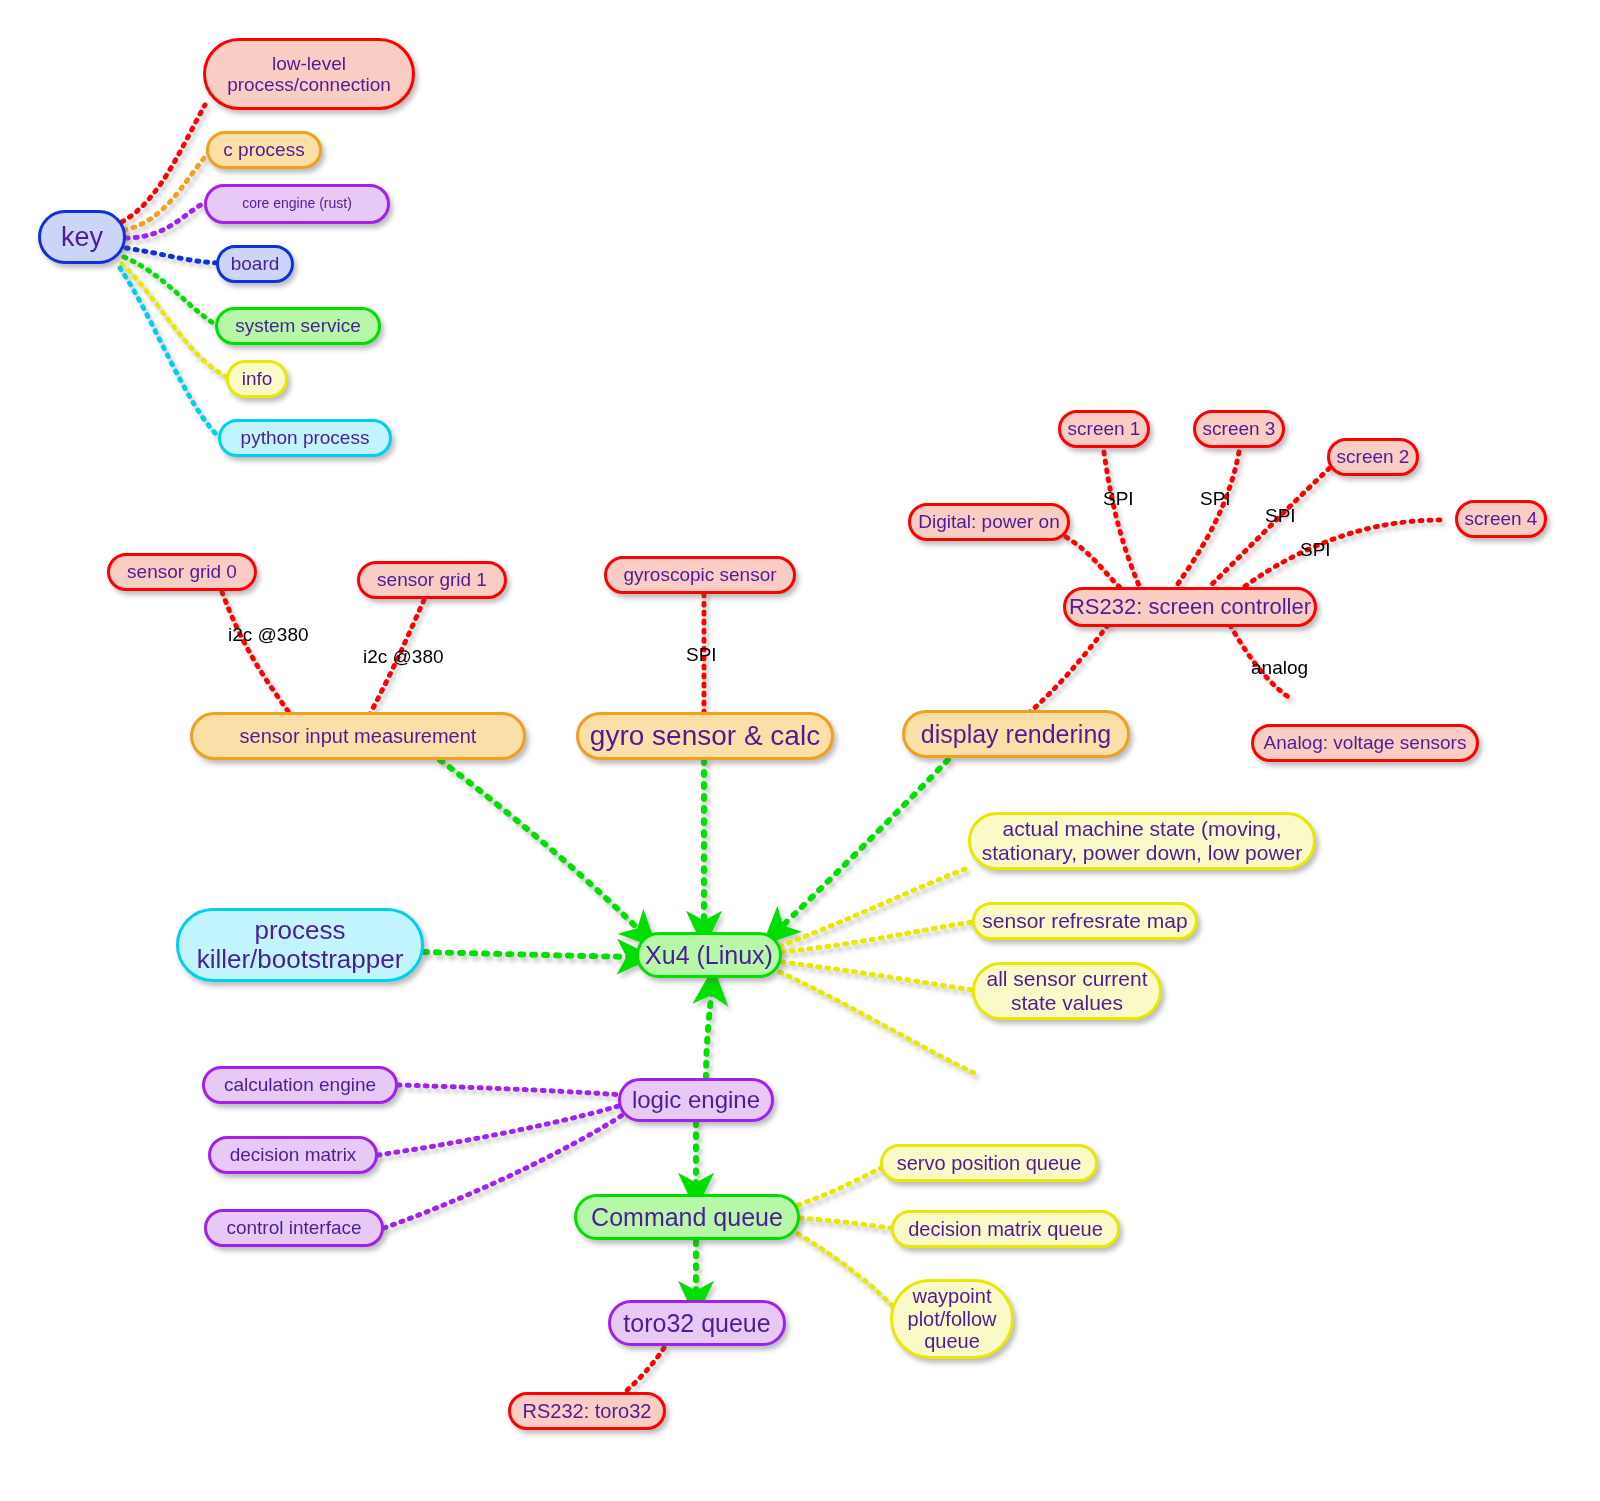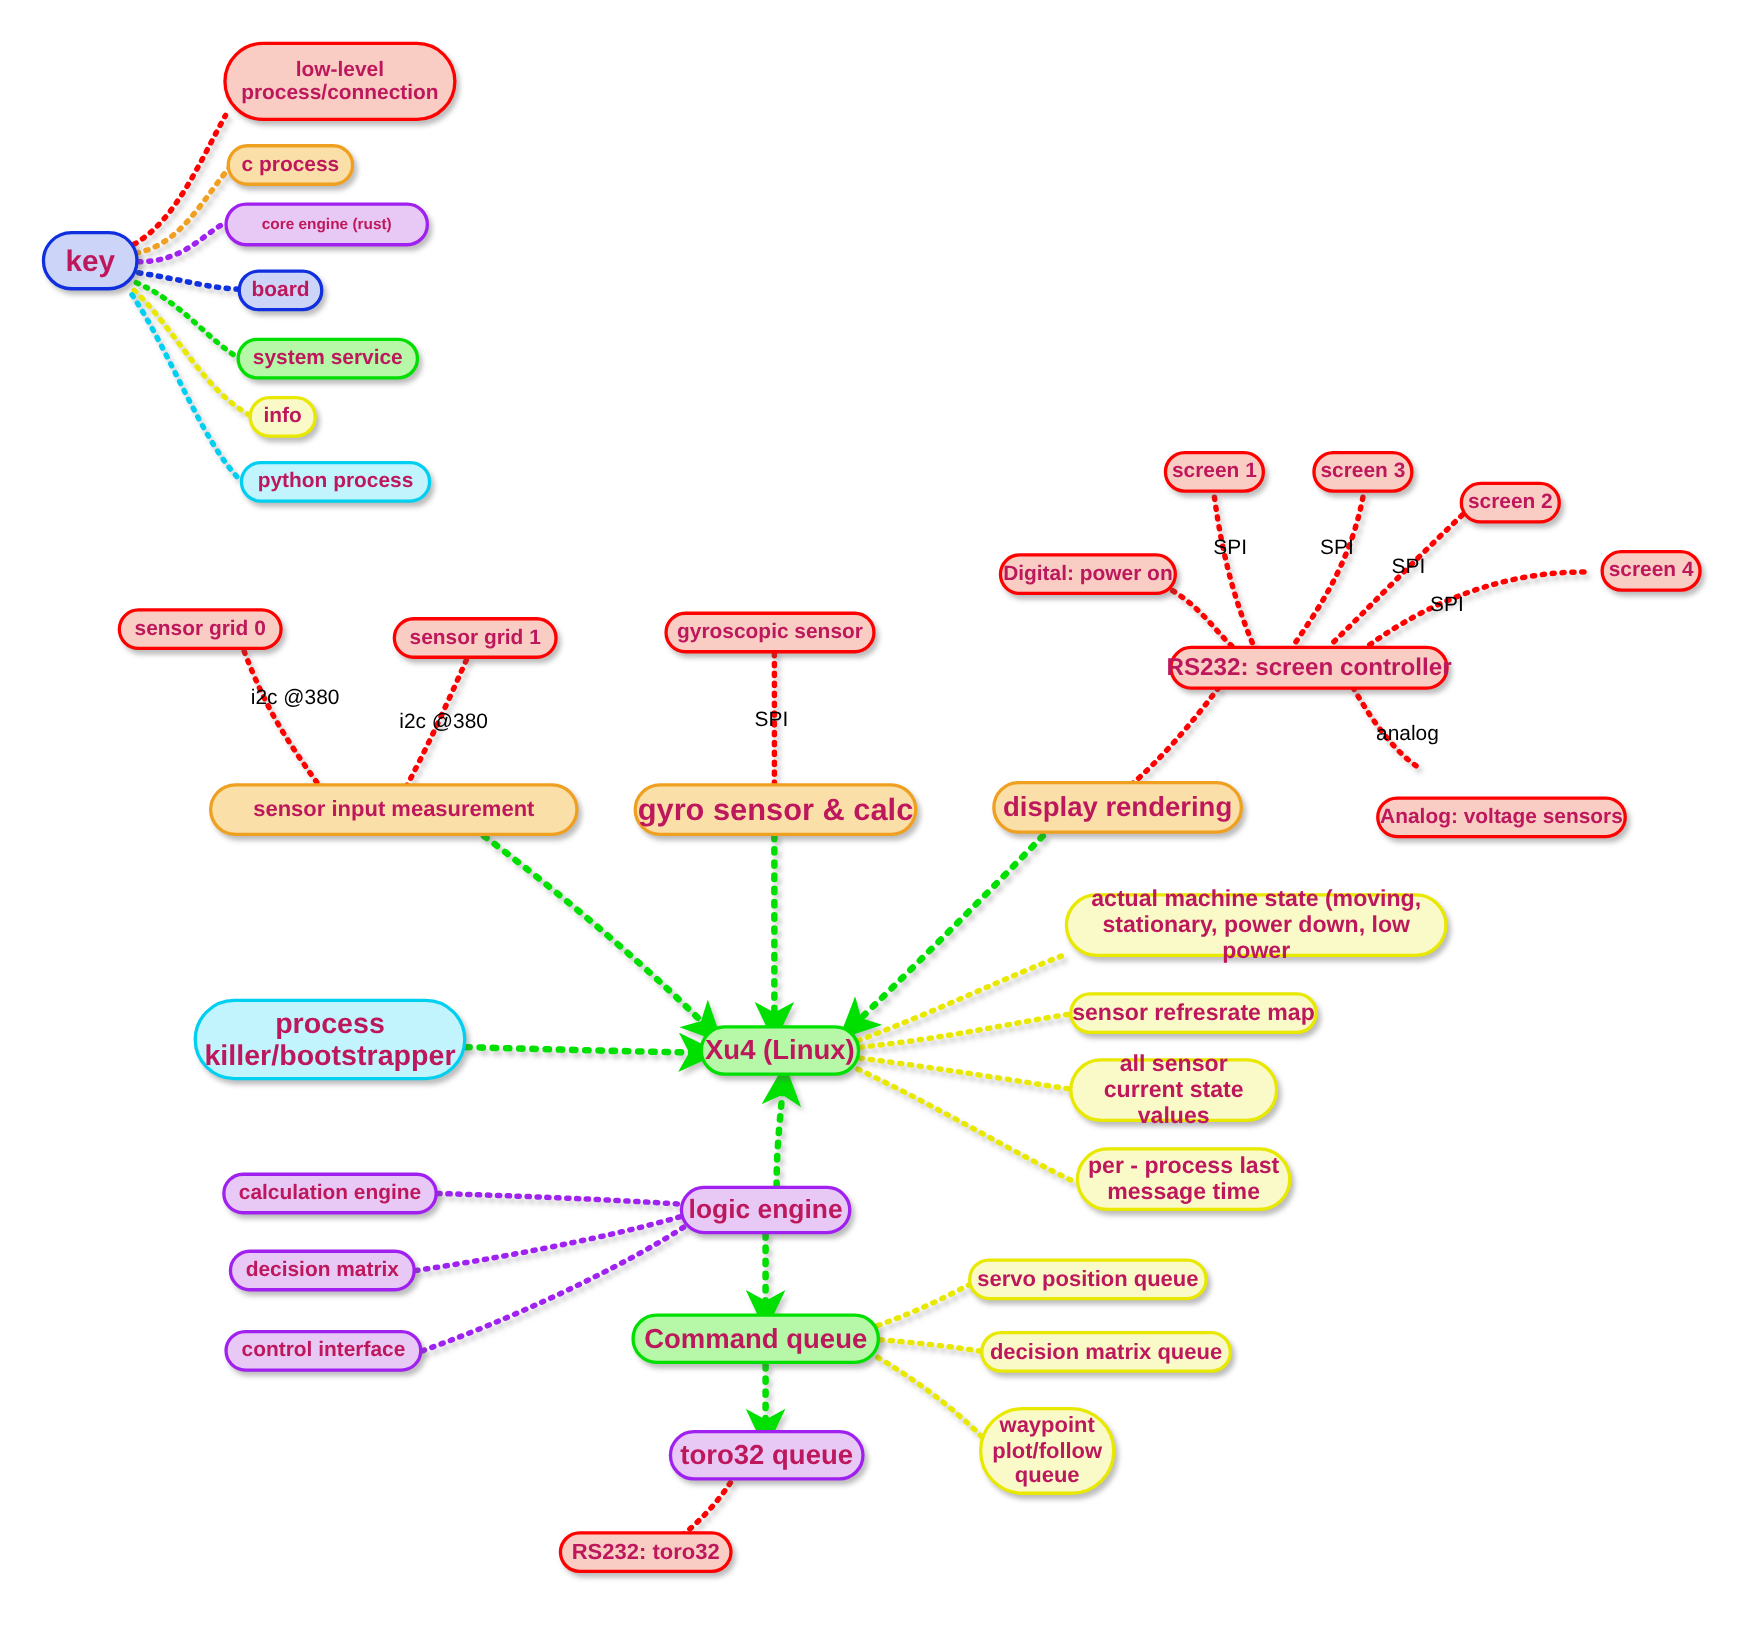--- a/index.html
+++ b/index.html
@@ -11,22 +11,22 @@
   .node{
     position:absolute;
     box-sizing:border-box;
     border-radius:999px;
     border-style:solid;
     border-width:3px;
     display:flex;
     align-items:center;
     justify-content:center;
     text-align:center;
-    font-weight:bold;
-    color:#be185d;
+    font-weight:normal;
+    color:#4c1d95;
     line-height:1.12;
     white-space:nowrap;
     box-shadow:3px 4px 5px rgba(90,90,90,0.40);
     z-index:5;
   }
   .node.wrap{white-space:normal;}
   
   .c-red{background:#f9cdc3;border-color:#ff0000;}
   .c-orange{background:#fbdfa8;border-color:#f0a020;}
   .c-purple{background:#e8c8f5;border-color:#a020f0;}
@@ -221,23 +221,20 @@
   </div>
 
   <div class="node c-yellow" style="left:972px;top:902px;width:226px;height:38px;font-size:21px;">
     <span>sensor refresrate map</span>
   </div>
 
   <div class="node c-yellow wrap" style="left:972px;top:962px;width:190px;height:58px;font-size:21px;padding:0 8px;">
     <span>all sensor current state values</span>
   </div>
 
-  <div class="node c-yellow wrap" style="left:978px;top:1043px;width:196px;height:58px;font-size:21px;padding:0 8px;">
-    <span>per - process last message time</span>
-  </div>
 
   <div class="node c-purple" style="left:618px;top:1078px;width:156px;height:44px;font-size:24px;">
     <span>logic engine</span>
   </div>
 
   <div class="node c-purple" style="left:202px;top:1066px;width:196px;height:38px;font-size:19px;">
     <span>calculation engine</span>
   </div>
 
   <div class="node c-purple" style="left:208px;top:1136px;width:170px;height:38px;font-size:19px;">

